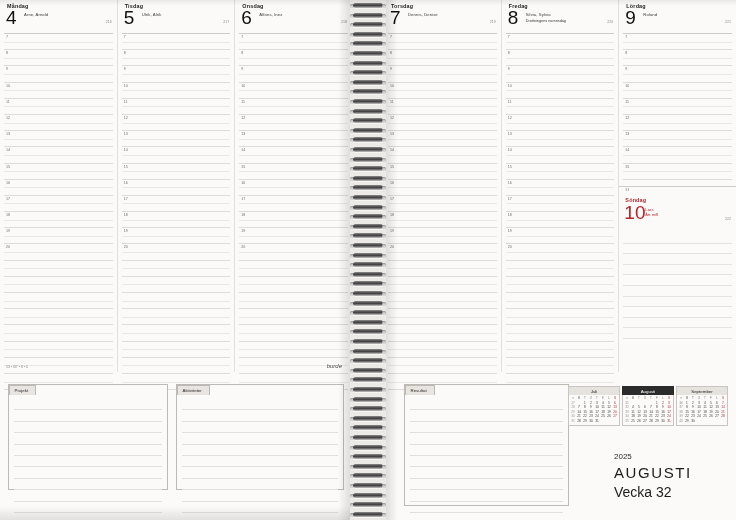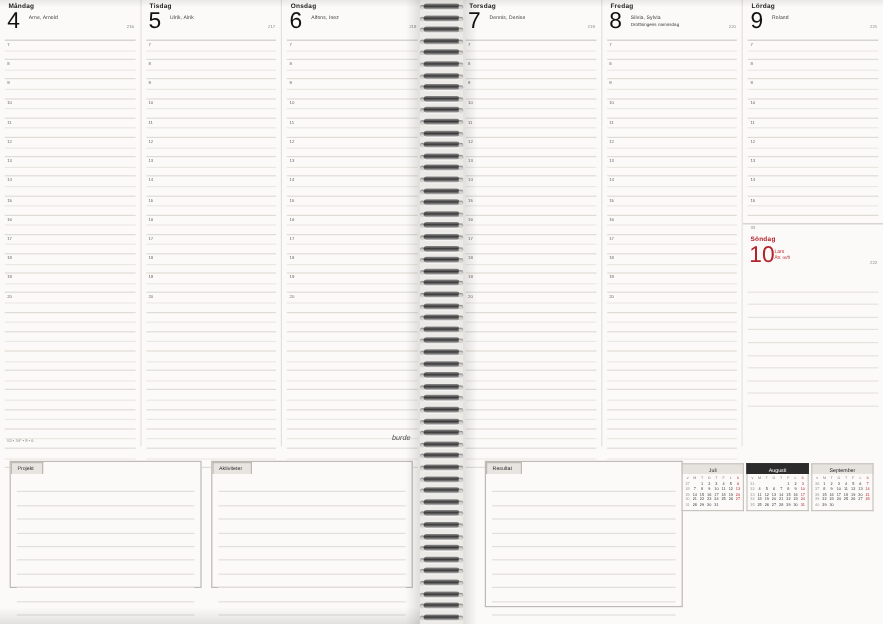--- a/index.html
+++ b/index.html
@@ -1183,20 +1183,25 @@
             <div class="mc-cell"></div>
             <div class="mc-cell"></div>
             <div class="mc-cell"></div>
             <div class="mc-cell sun"></div>
           </div>
         </div>
     </div>
 
   </div>
 
+  <div class="month-label">
+    <div class="month-year">2025</div>
+    <div class="month-name">AUGUSTI</div>
+    <div class="month-week">Vecka 32</div>
+  </div>
 
   <div class="page-shadow-left"></div>
   <div class="page-shadow-right"></div>
   <div class="spiral" id="spiral">
       <div class="coil" style="top: 2px;">
         <div class="hole-l"></div>
         <div class="wire"></div>
         <div class="hole-r"></div>
       </div>
       <div class="coil" style="top: 11.6px;">

